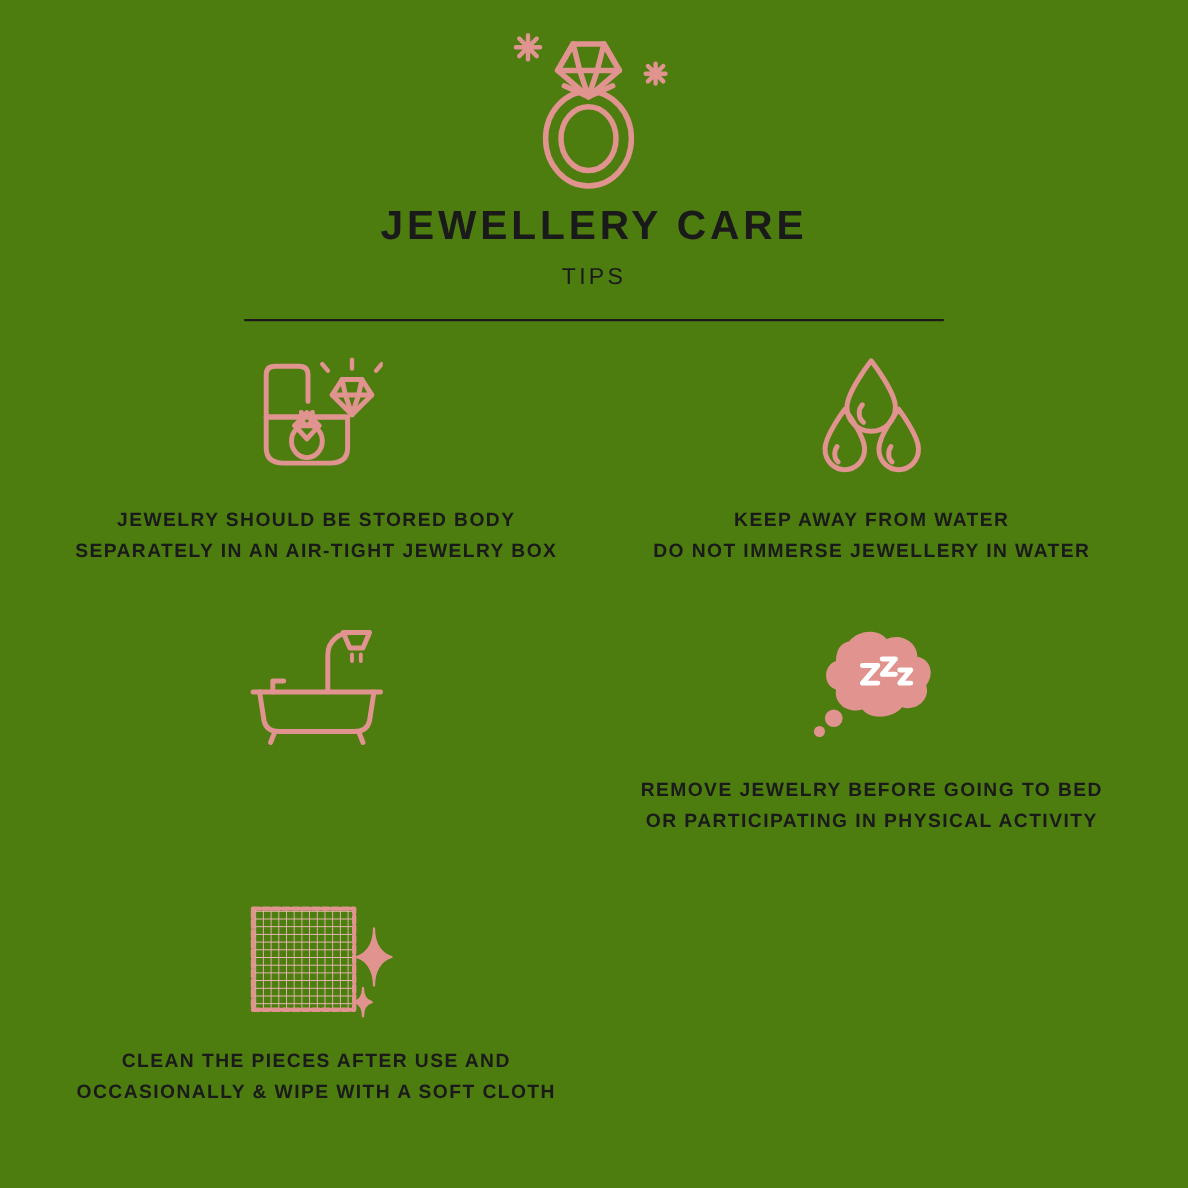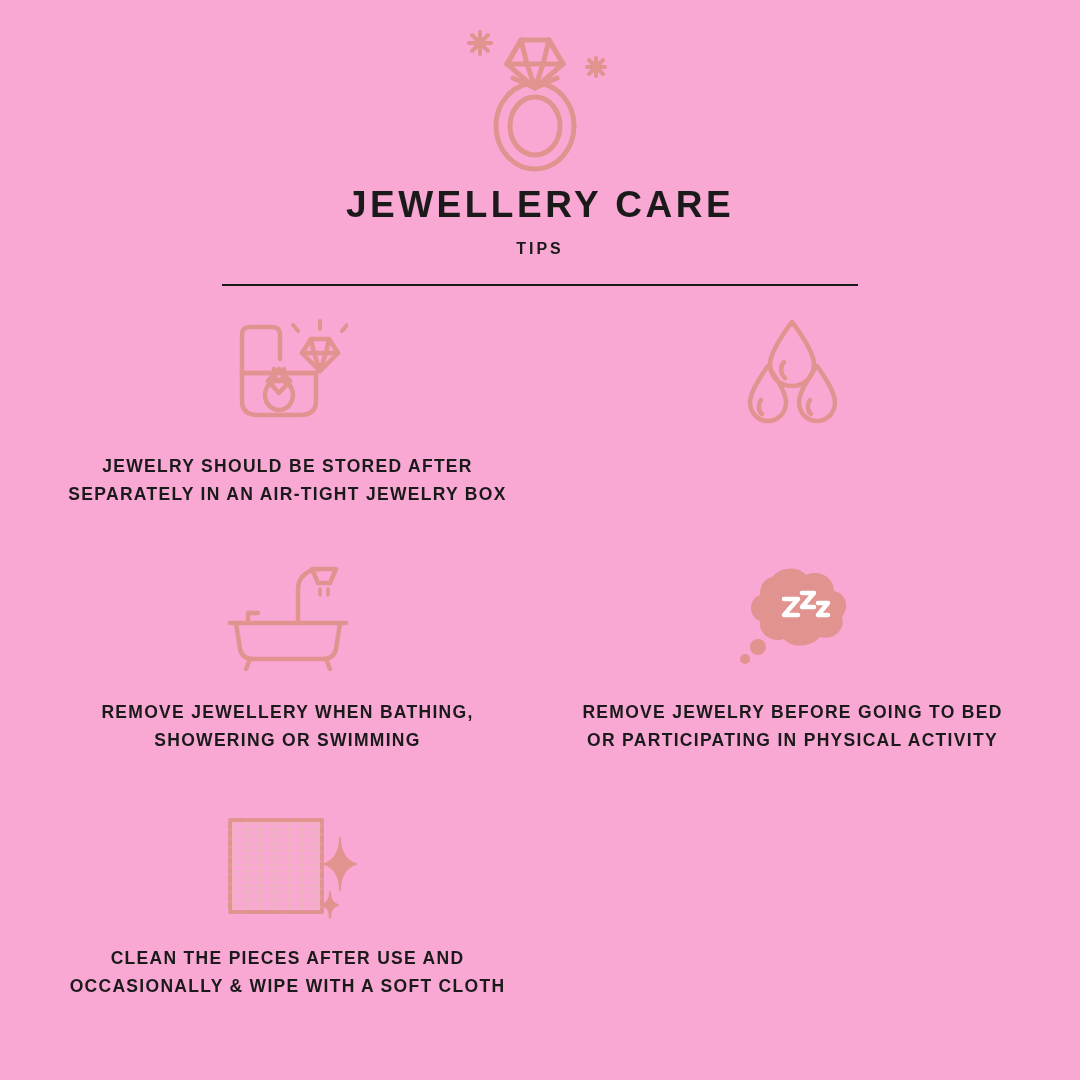--- a/index.html
+++ b/index.html
@@ -11,21 +11,21 @@
     width: 1080px;
     height: 1080px;
     font-family: "Liberation Sans", sans-serif;
     color: #231f20;
     overflow: hidden;
   }
   .page {
     position: relative;
     width: 1080px;
     height: 1080px;
-    background: #f9a8d4;
+    background: #4d7c0f;
     box-sizing: border-box;
   }
 
   
   .header {
     padding-top: 18px;
     text-align: center;
   }
   .ring-hero {
     height: 160px;
@@ -34,22 +34,22 @@
     justify-content: center;
   }
   .title {
     font-size: 37px;
     font-weight: 700;
     letter-spacing: 3.5px;
     color: #1a1a1a;
     margin-top: 6px;
   }
   .subtitle {
-    font-size: 16px;
-    font-weight: 700;
+    font-size: 21px;
+    font-weight: 400;
     letter-spacing: 3px;
     color: #1a1a1a;
     margin-top: 14px;
   }
   .divider {
     width: 636px;
     height: 2px;
     background: #1a1a1a;
     margin: 26px auto 0 auto;
   }
@@ -138,40 +138,42 @@
             <path d="M40 66 L51 78 L62 66"></path>
 
             <path d="M74 38 L92 38 L110 38 L101 24 L83 24 Z"></path>
             <path d="M74 38 L92 56 L110 38"></path>
             <path d="M83 24 L86 38 L92 56 M101 24 L98 38 L92 56"></path>
 
             <path d="M92 14 L92 6 M70 16 L65 10 M114 16 L119 10" stroke-width="4"></path>
           </g>
         </svg>
       </div>
-      <div class="tip-text">JEWELRY SHOULD BE STORED AFTER
+      <div class="tip-text">JEWELRY SHOULD BE STORED BODY
 SEPARATELY IN AN AIR-TIGHT JEWELRY BOX</div>
     </div>
 
     <div class="tip">
       <div class="tip-icon">
         <svg width="105" height="112" viewBox="0 0 105 112" fill="none" xmlns="http://www.w3.org/2000/svg">
           <g stroke="#e0938f" stroke-width="4.5" stroke-linecap="round" stroke-linejoin="round" fill="none">
 
             <path d="M52 6 C52 6 30 34 30 48 C30 61 40 70 52 70 C64 70 74 61 74 48 C74 34 52 6 52 6 Z"></path>
             <path d="M44 46 C40 50 40 58 45 62"></path>
 
             <path d="M28 50 C28 50 10 74 10 86 C10 97 18 105 28 105 C38 105 46 97 46 86 C46 74 28 50 28 50 Z"></path>
             <path d="M21 84 C18 88 18 95 22 98"></path>
 
             <path d="M77 50 C77 50 59 74 59 86 C59 97 67 105 77 105 C87 105 95 97 95 86 C95 74 77 50 77 50 Z"></path>
             <path d="M70 84 C67 88 67 95 71 98"></path>
           </g>
         </svg>
       </div>
+      <div class="tip-text">KEEP AWAY FROM WATER
+DO NOT IMMERSE JEWELLERY IN WATER</div>
     </div>
 
 
     <div class="tip">
       <div class="tip-icon">
         <svg width="128" height="110" viewBox="0 0 128 110" fill="none" xmlns="http://www.w3.org/2000/svg">
           <g stroke="#e0938f" stroke-width="4.5" stroke-linecap="round" stroke-linejoin="round" fill="none">
 
             <path d="M74 60 L74 26 C74 14 84 6 96 6"></path>
 
@@ -181,22 +183,20 @@
             <path d="M6 60 L122 60"></path>
 
             <path d="M12 60 L16 86 Q18 96 30 96 L98 96 Q110 96 112 86 L116 60"></path>
 
             <path d="M26 96 L22 106 M102 96 L106 106"></path>
 
             <path d="M24 60 L24 50 L34 50"></path>
           </g>
         </svg>
       </div>
-      <div class="tip-text">REMOVE JEWELLERY WHEN BATHING,
-SHOWERING OR SWIMMING</div>
     </div>
 
     <div class="tip">
       <div class="tip-icon">
         <svg width="130" height="110" viewBox="0 0 130 110" fill="none" xmlns="http://www.w3.org/2000/svg">
           <g fill="#e0938f">
 
             <path d="M44 14 C52 4 70 2 78 12 C90 6 106 14 106 28 C118 30 122 44 114 54 C118 66 106 78 92 74
                      C84 84 64 86 56 76 C42 80 30 70 32 58 C20 54 20 36 32 32 C32 22 36 16 44 14 Z"></path>
 

